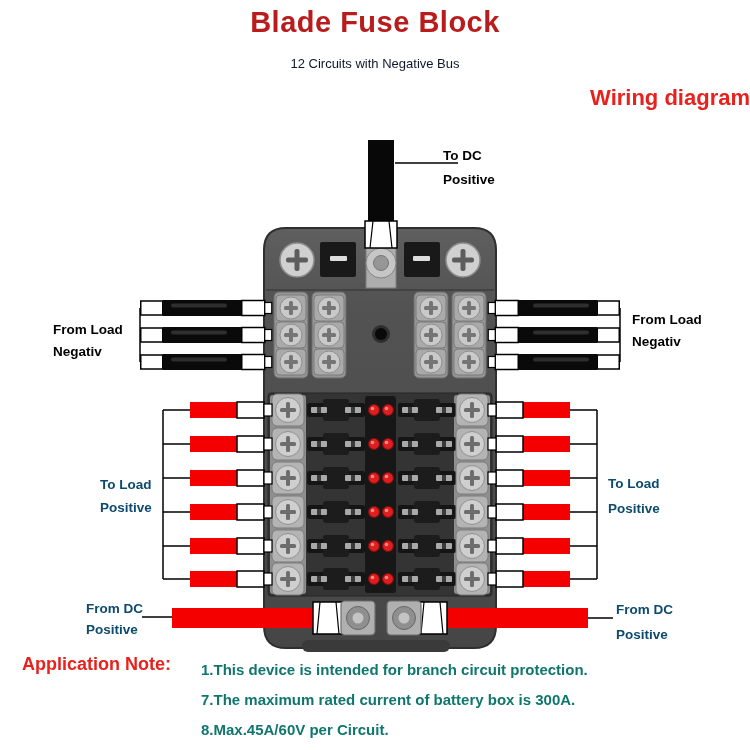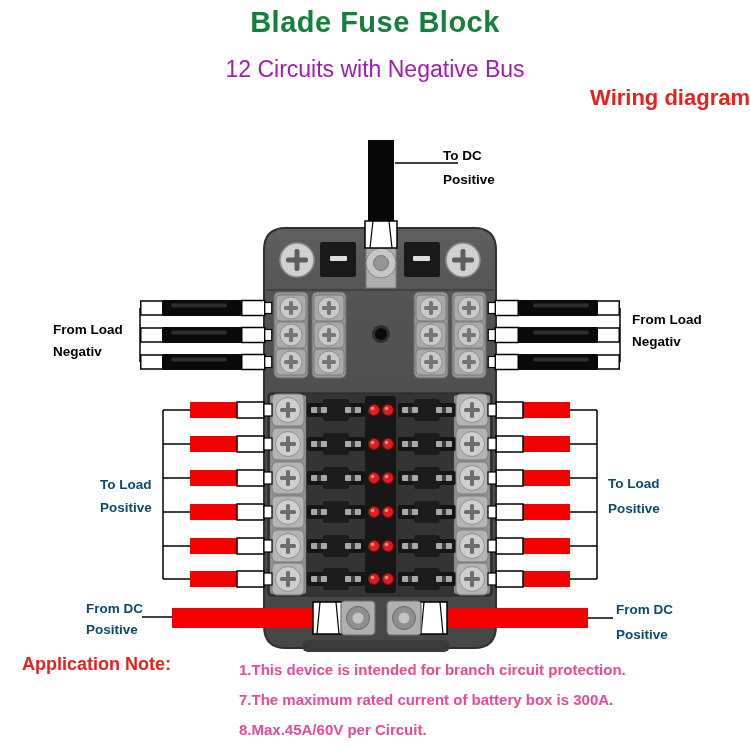--- a/index.html
+++ b/index.html
@@ -1,28 +1,28 @@
 <!DOCTYPE html>
 <html><head>
 <meta charset="utf-8">
 <style>
   html,body{margin:0;padding:0;background:#fff;}
   .stage{
     position:relative;width:750px;height:750px;background:#fff;overflow:hidden;
     font-family:"Liberation Sans", sans-serif;
   }
   .centered{position:absolute;left:0;width:100%;text-align:center;}
-  .page-title{top:6px;font-size:29px;font-weight:bold;color:#15803d;letter-spacing:.5px;}
-  .page-subtitle{top:56px;font-size:23px;color:#a21caf;}
+  .page-title{top:6px;font-size:29px;font-weight:bold;color:#b91c1c;letter-spacing:.5px;}
+  .page-subtitle{top:56px;font-size:13px;color:#0f172a;}
   .diagram-heading{top:85px;font-size:22px;font-weight:bold;color:#e8211d;text-align:right;}
   .lbl{position:absolute;font-size:13.5px;font-weight:bold;line-height:22px;white-space:nowrap;}
   .lbl-black{color:#000;}
   .lbl-red{color:#0c4a6e;}
   .app-note-heading{position:absolute;left:22px;top:654px;font-size:18px;font-weight:bold;color:#e8211d;}
-  .app-notes{position:absolute;left:201px;top:655px;font-size:15px;font-weight:bold;color:#ec4899;line-height:30px;margin-left:38px;}
+  .app-notes{position:absolute;left:201px;top:655px;font-size:15px;font-weight:bold;color:#0f766e;line-height:30px;}
   svg{position:absolute;left:0;top:0;}
 </style>
 </head>
 <body>
 
 <div class="stage">
 
   <div class="centered page-title">Blade Fuse Block</div>
   <div class="centered page-subtitle">12 Circuits with Negative Bus</div>
   <div class="centered diagram-heading">Wiring diagram</div>

